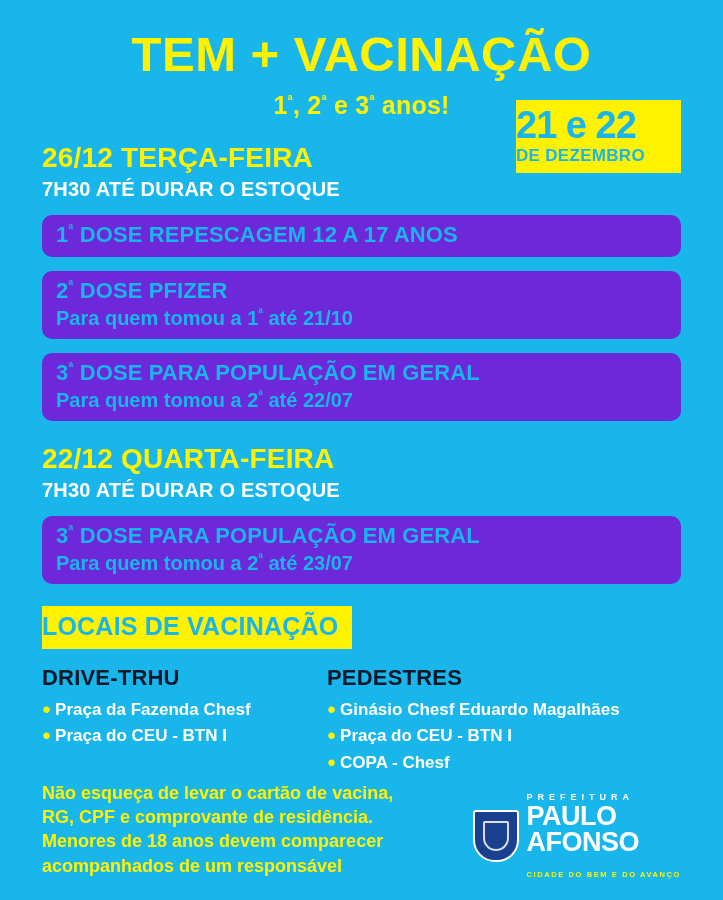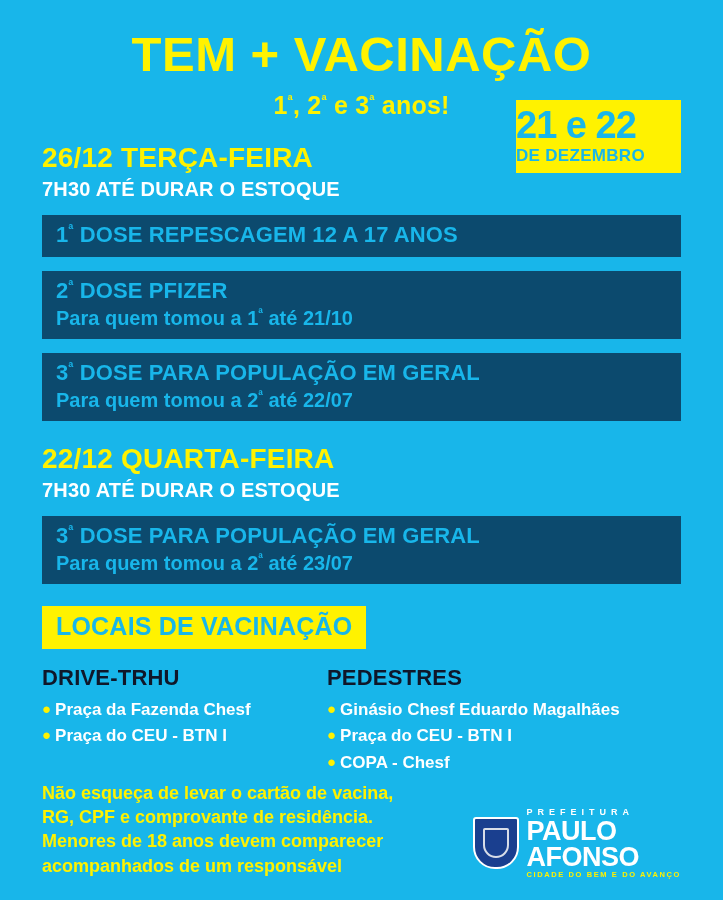--- a/index.html
+++ b/index.html
@@ -87,24 +87,25 @@
   }
   .day-sub {
     color: #ffffff;
     font-size: 20px;
     font-weight: bold;
     margin-top: 4px;
     letter-spacing: 0.2px;
   }
 
   .bar {
-    background: #0c4a6e;
+    background: #6d28d9;
     margin-top: 14px;
     padding: 7px 14px 9px 14px;
     box-sizing: border-box;
+    border-radius: 10px;
   }
   .bar .bar-title {
     color: #18b6ea;
     font-size: 22px;
     font-weight: bold;
     line-height: 1.12;
     letter-spacing: 0.1px;
   }
   .bar .bar-sub {
     color: #18b6ea;
@@ -115,21 +116,21 @@
   }
   sup.ord {
     font-size: 0.62em;
     vertical-align: super;
   }
 
   
   .locais-bar {
     background: #fff200;
     margin-top: 22px;
-    padding: 6px 14px 8px 14px;
+    padding: 6px 14px 8px 0;
     box-sizing: border-box;
     display: inline-block;
   }
   .locais-bar-text {
     color: #18b6ea;
     font-size: 25px;
     font-weight: bold;
     letter-spacing: 0.2px;
   }
   .locais-wrap {
@@ -218,21 +219,21 @@
     font-size: 27px;
     font-weight: bold;
     letter-spacing: -0.5px;
     line-height: 0.95;
   }
   .logo-slogan {
     color: #fff200;
     font-size: 7.5px;
     letter-spacing: 1.6px;
     font-weight: bold;
-    margin-top: 0;
+    margin-top: 15px;
   }
 </style>
 </head>
 <body>
 
 <div class="poster">
 
   <div class="title">TEM + VACINAÇÃO</div>
 
   <div class="subtitle">

